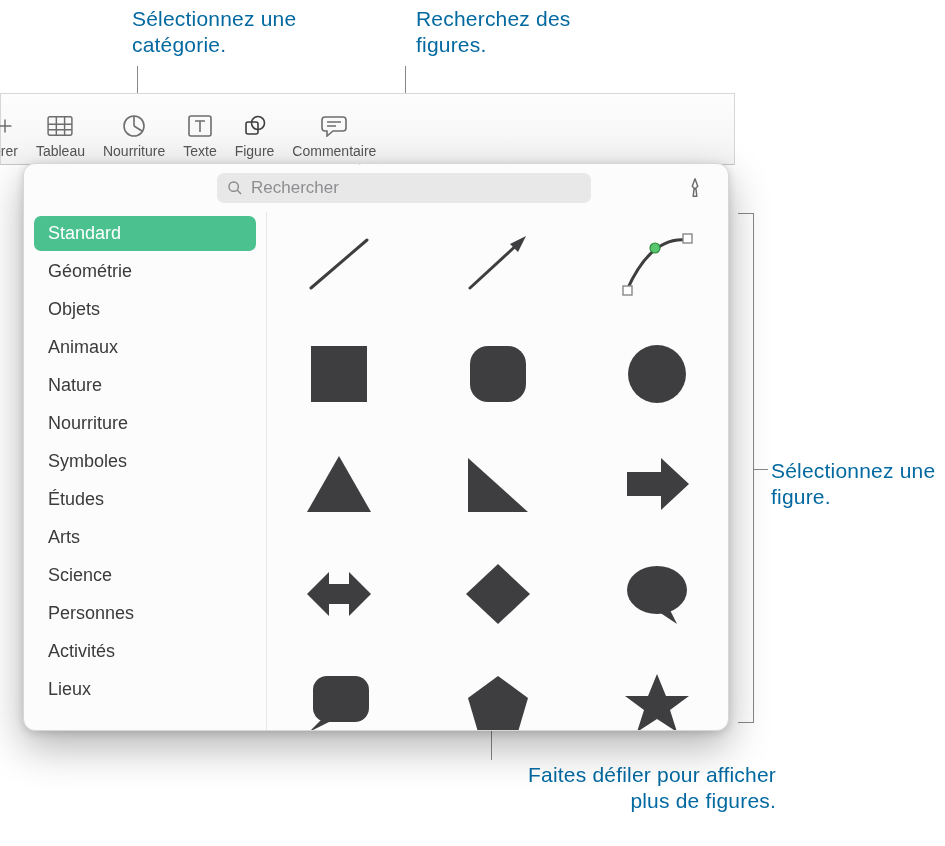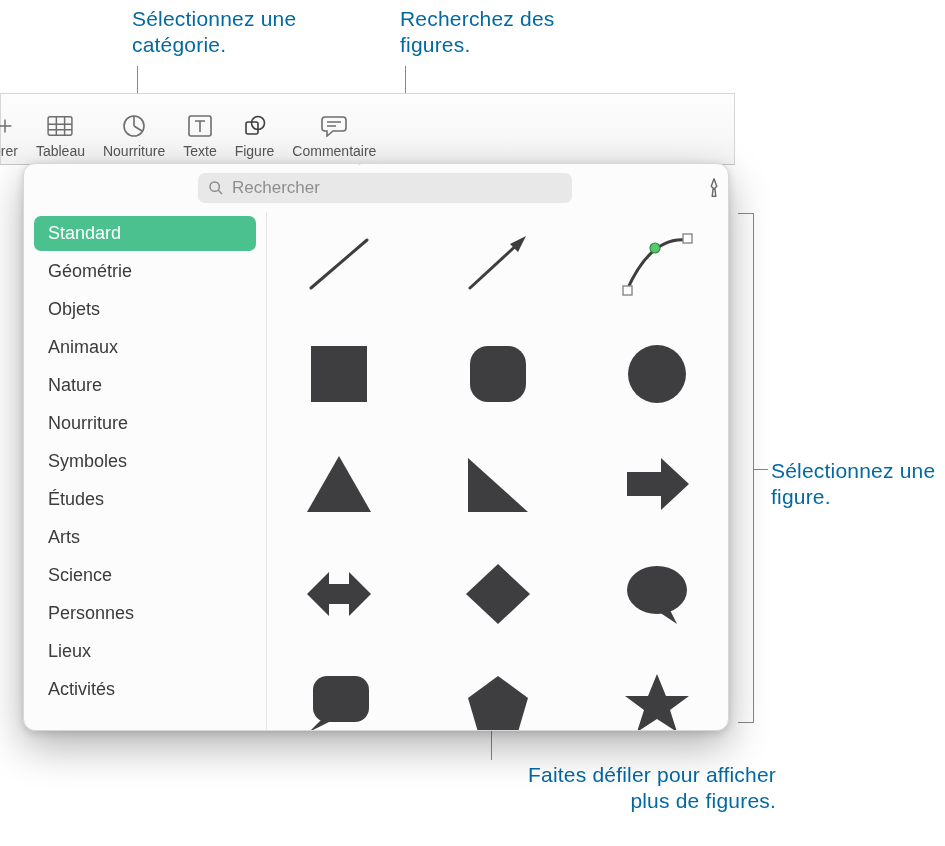--- a/index.html
+++ b/index.html
@@ -83,21 +83,21 @@
       width: 20px; height: 20px;
       background: #fcfcfc;
       border: 1px solid #d7d7d7;
       transform: rotate(45deg);
     }
 
     .popover-header {
       height: 48px;
       display: flex;
       align-items: center;
-      padding: 0 0;
+      padding: 0 19px;
       gap: 12px;
     }
     .search-wrap {
       flex: 0 0 auto;
       margin-left: 174px;
       width: 374px;
       height: 30px;
       background: #e8e8e9;
       border-radius: 7px;
       display: flex;
@@ -174,21 +174,21 @@
       border: 1px solid #888;
       border-left: none;
     }
   </style>
 </head>
 <body>
 
 <div class="callout" style="top:6px; left:132px; width:210px;">Sélectionnez une catégorie.</div>
 <div class="callout-bar" style="top:66px; left:137px; width:1px; height:166px;"></div>
 
-<div class="callout" style="top:6px; left:400px; width:210px;">Recherchez des figures.</div>
+<div class="callout" style="top:6px; left:416px; width:210px;">Recherchez des figures.</div>
 <div class="callout-bar" style="top:66px; left:405px; width:1px; height:112px;"></div>
 
 <div class="bracket" style="top:213px; left:738px; width:16px; height:510px;"></div>
 <div class="callout-bar" style="top:469px; left:754px; width:14px; height:1px;"></div>
 <div class="callout" style="top:450px; left:771px; width:170px;margin-top:8px;">Sélectionnez une figure.</div>
 
 <div class="callout-bar" style="top:700px; left:491px; width:1px; height:60px;"></div>
 <div class="callout" style="top:762px; left:486px; width:290px;text-align:right;">Faites défiler pour afficher plus de figures.</div>
 
 <div class="toolbar-frame">
@@ -273,22 +273,22 @@
       <div class="cat">Géométrie</div>
       <div class="cat">Objets</div>
       <div class="cat">Animaux</div>
       <div class="cat">Nature</div>
       <div class="cat">Nourriture</div>
       <div class="cat">Symboles</div>
       <div class="cat">Études</div>
       <div class="cat">Arts</div>
       <div class="cat">Science</div>
       <div class="cat">Personnes</div>
+      <div class="cat">Activités</div>
       <div class="cat">Lieux</div>
-      <div class="cat">Activités</div>
     </div>
 
     <div class="grid-area">
       <div class="grid">
 
         <div class="shape">
           <svg viewBox="0 0 72 64">
               <line x1="8" y1="56" x2="64" y2="8" stroke="currentColor" stroke-width="3" stroke-linecap="round"></line>
             </svg>
         </div>

